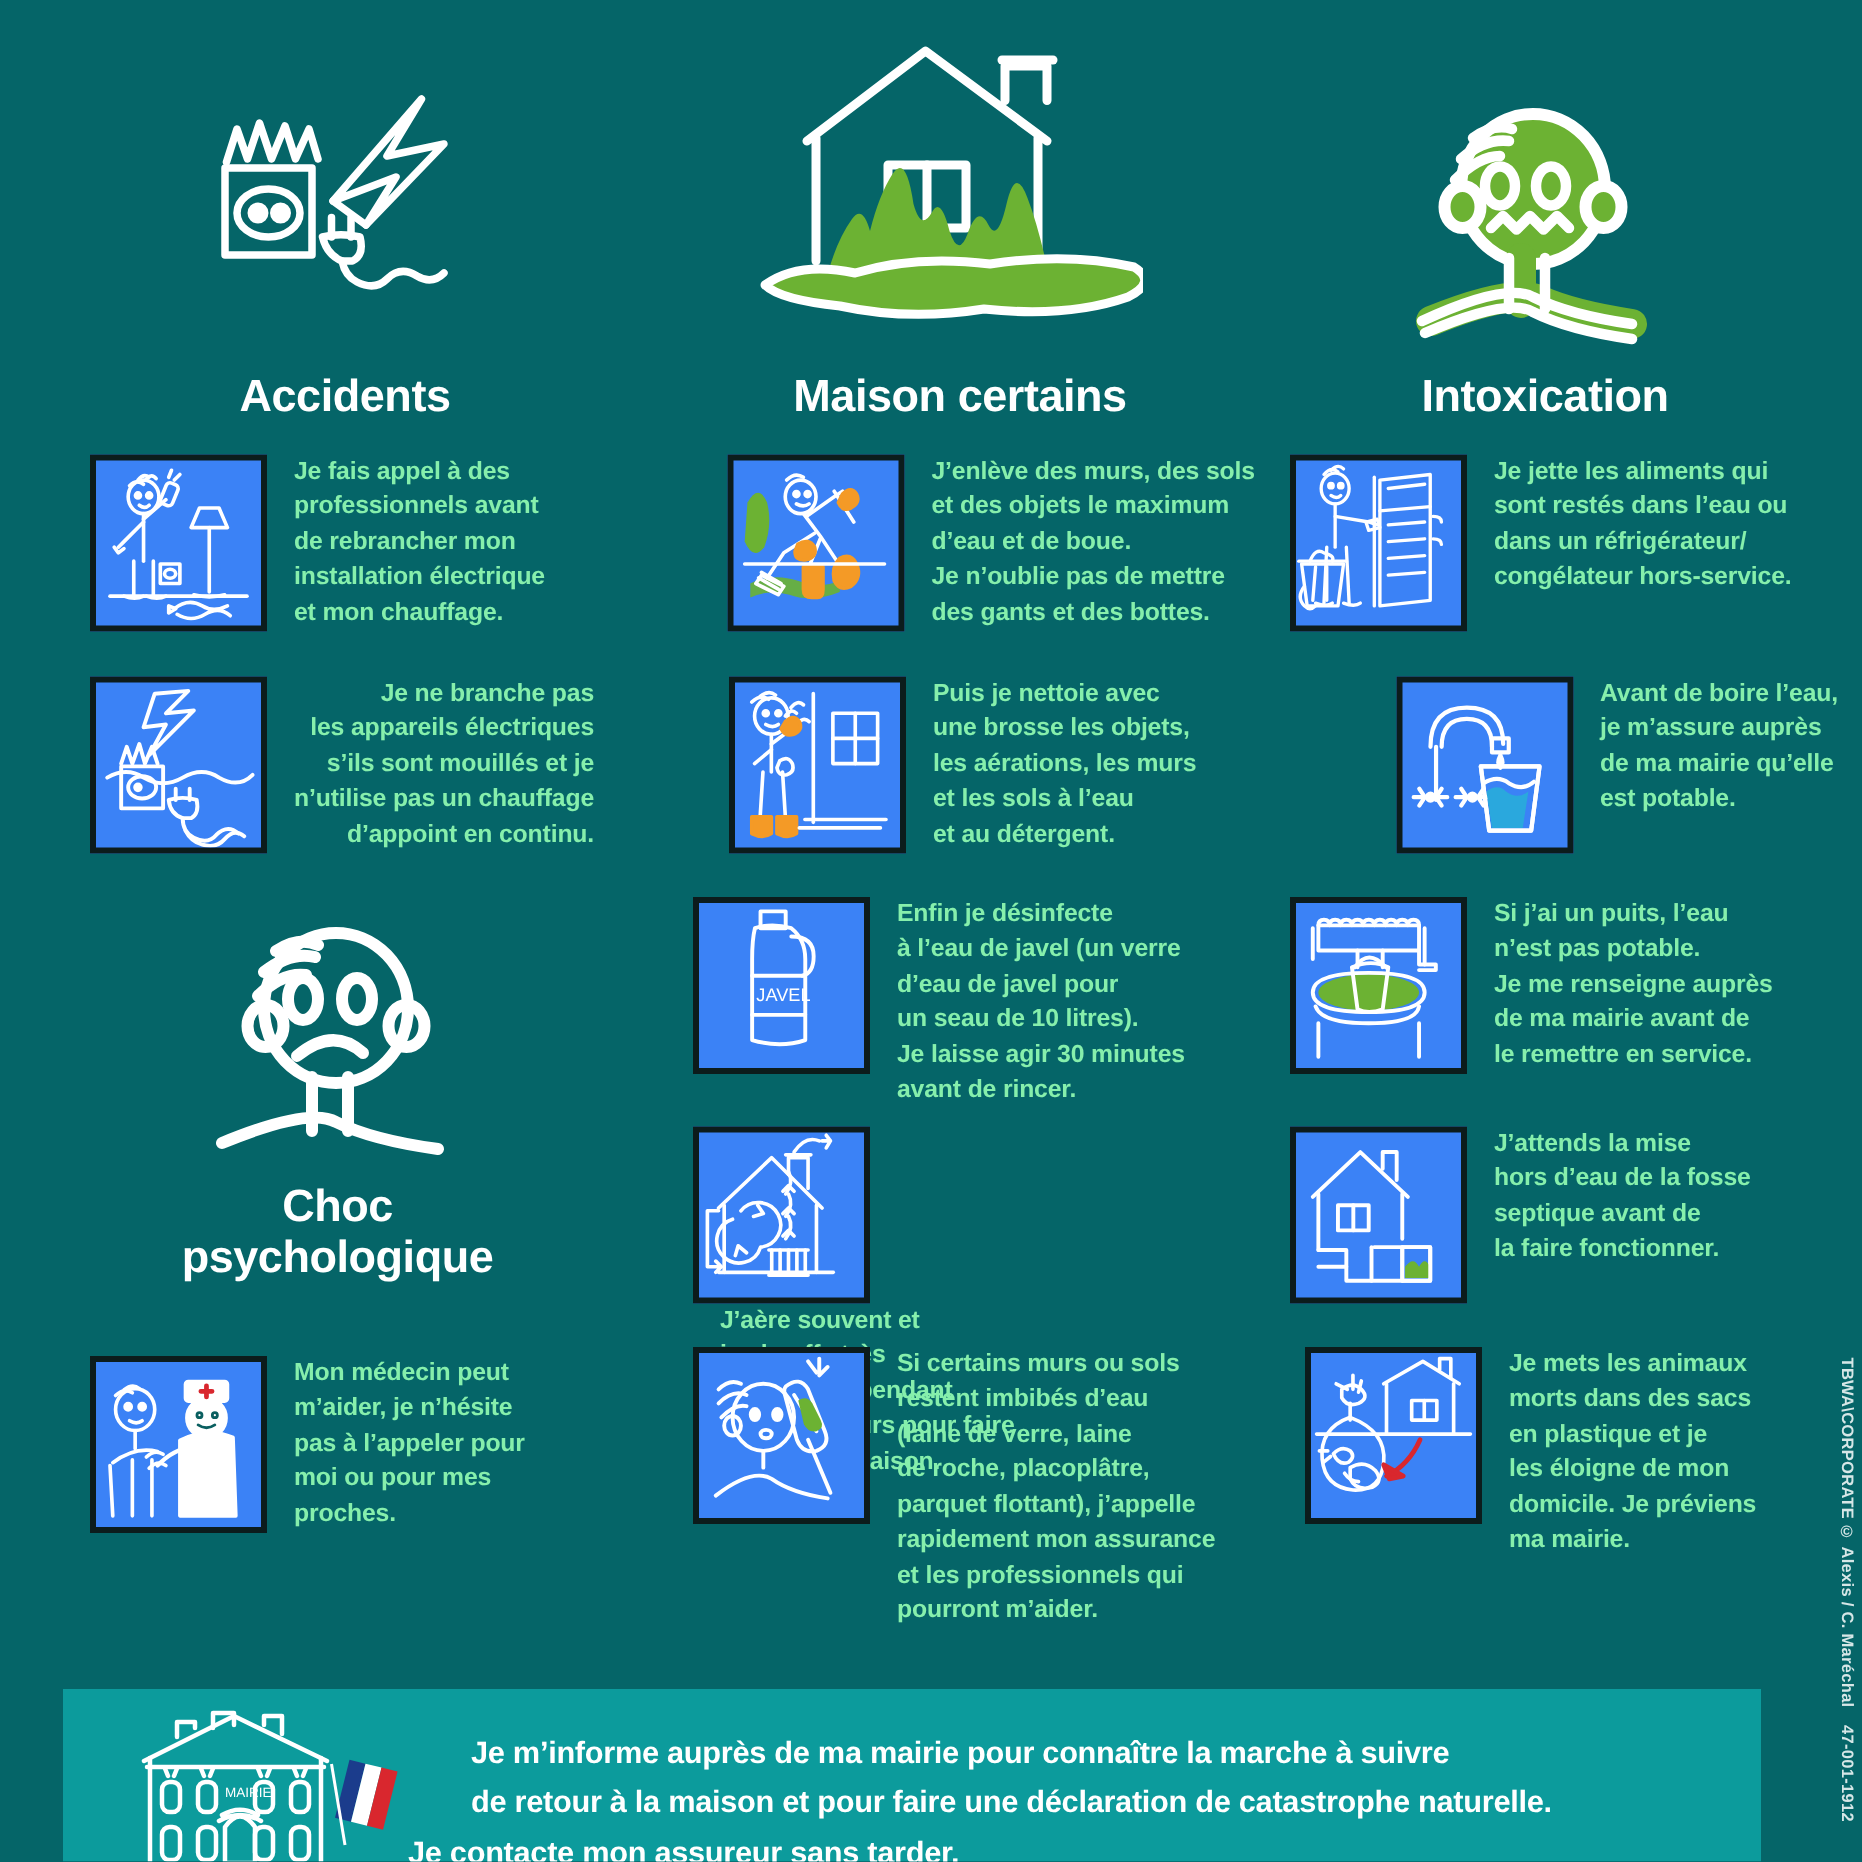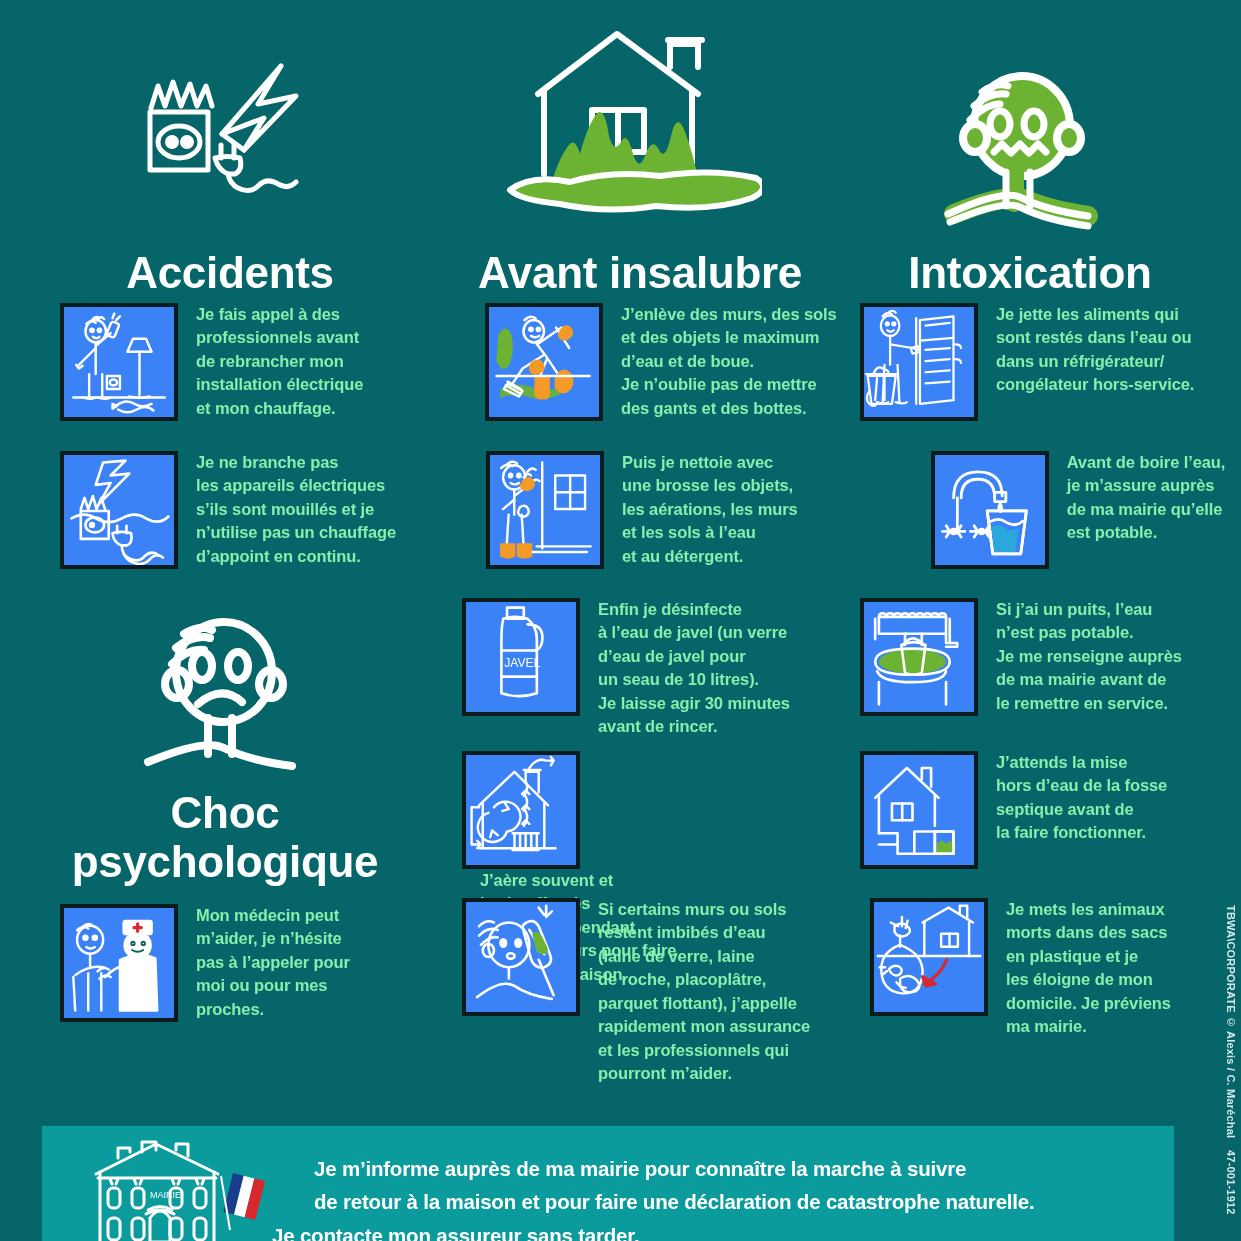--- a/index.html
+++ b/index.html
@@ -14,21 +14,21 @@
   .page{position:relative;width:1241px;height:1241px;overflow:hidden;}
 
   
   .hero-row{position:absolute;top:0;left:0;width:1241px;height:240px;}
   .hero{position:absolute;}
   .hero svg{display:block;}
 
   
   .heading{
     position:absolute;
-    font-size:44px;font-weight:bold;letter-spacing:-.3px;
+    font-size:30px;font-weight:bold;letter-spacing:-.3px;
     text-align:center;color:#ffffff;line-height:1.12;
   }
   .item{position:absolute;display:flex;align-items:flex-start;}
   .thumb{
     width:118px;height:118px;flex:0 0 118px;
     background:#3b82f6;border:4px solid #0c1c1c;
     box-sizing:border-box;position:relative;overflow:hidden;
   }
   .thumb svg{display:block;width:100%;height:100%;}
   .itext{
@@ -123,21 +123,21 @@
         <g fill="none" stroke="#ffffff" stroke-width="7" stroke-linecap="round" stroke-linejoin="round">
           <path d="M76 110 L76 144 M100 110 L100 144"></path>
           <path d="M18 152 q56 -26 74 -16 q24 12 66 18"></path>
           <path d="M20 160 q56 -24 72 -14 q24 12 66 18"></path>
         </g>
       </svg>
     </div>
   </div>
 
   <div class="heading" style="left:40px;top:248px;width:380px;">Accidents</div>
-  <div class="heading" style="left:440px;top:248px;width:400px;">Avant insalubre</div>
+  <div class="heading" style="left:440px;top:248px;width:400px;">Maison certains</div>
   <div class="heading" style="left:840px;top:248px;width:380px;">Intoxication</div>
 
   <div class="hero" style="left:132px;top:608px;">
     <svg width="180" height="170" viewBox="0 0 180 170">
       <g fill="none" stroke="#ffffff" stroke-width="8" stroke-linecap="round" stroke-linejoin="round">
         <ellipse cx="92" cy="64" rx="48" ry="50"></ellipse>
         <ellipse cx="45" cy="76" rx="12" ry="14"></ellipse>
         <ellipse cx="139" cy="76" rx="12" ry="14"></ellipse>
         <path d="M52 26 q16 -10 28 -4 M44 40 q18 -14 34 -10 M40 56 q16 -16 32 -14"></path>
         <ellipse cx="70" cy="58" rx="10" ry="14"></ellipse>
@@ -178,21 +178,21 @@
         </g>
       </svg>
     </div>
     <div class="itext">Je fais appel à des
 professionnels avant
 de rebrancher mon
 installation électrique
 et mon chauffage.</div>
   </div>
 
-  <div class="item" style="left:60px;top:451px;width:390px;">
+  <div class="item" style="left:60px;top:451px;width:390px;text-align:right;">
     <div class="thumb">
       <svg viewBox="0 0 118 118">
         <g fill="none" stroke="#ffffff" stroke-width="2.8" stroke-linecap="round" stroke-linejoin="round">
           <path d="M42 8 L66 6 L50 22 L70 20 L38 52 L50 30 L34 32 Z"></path>
           <path d="M18 58 L22 46 L26 58 L31 44 L35 58 L40 46 L44 58"></path>
           <rect x="18" y="60" width="30" height="30"></rect>
           <ellipse cx="33" cy="75" rx="10" ry="8"></ellipse>
           <circle cx="30" cy="75" r="2" fill="#ffffff"></circle>
           <path d="M8 68 q14 -8 26 0 q14 8 28 0 q14 -8 26 0 q14 8 24 -2"></path>
           <path d="M57 76 L57 84 M67 76 L67 84"></path>

